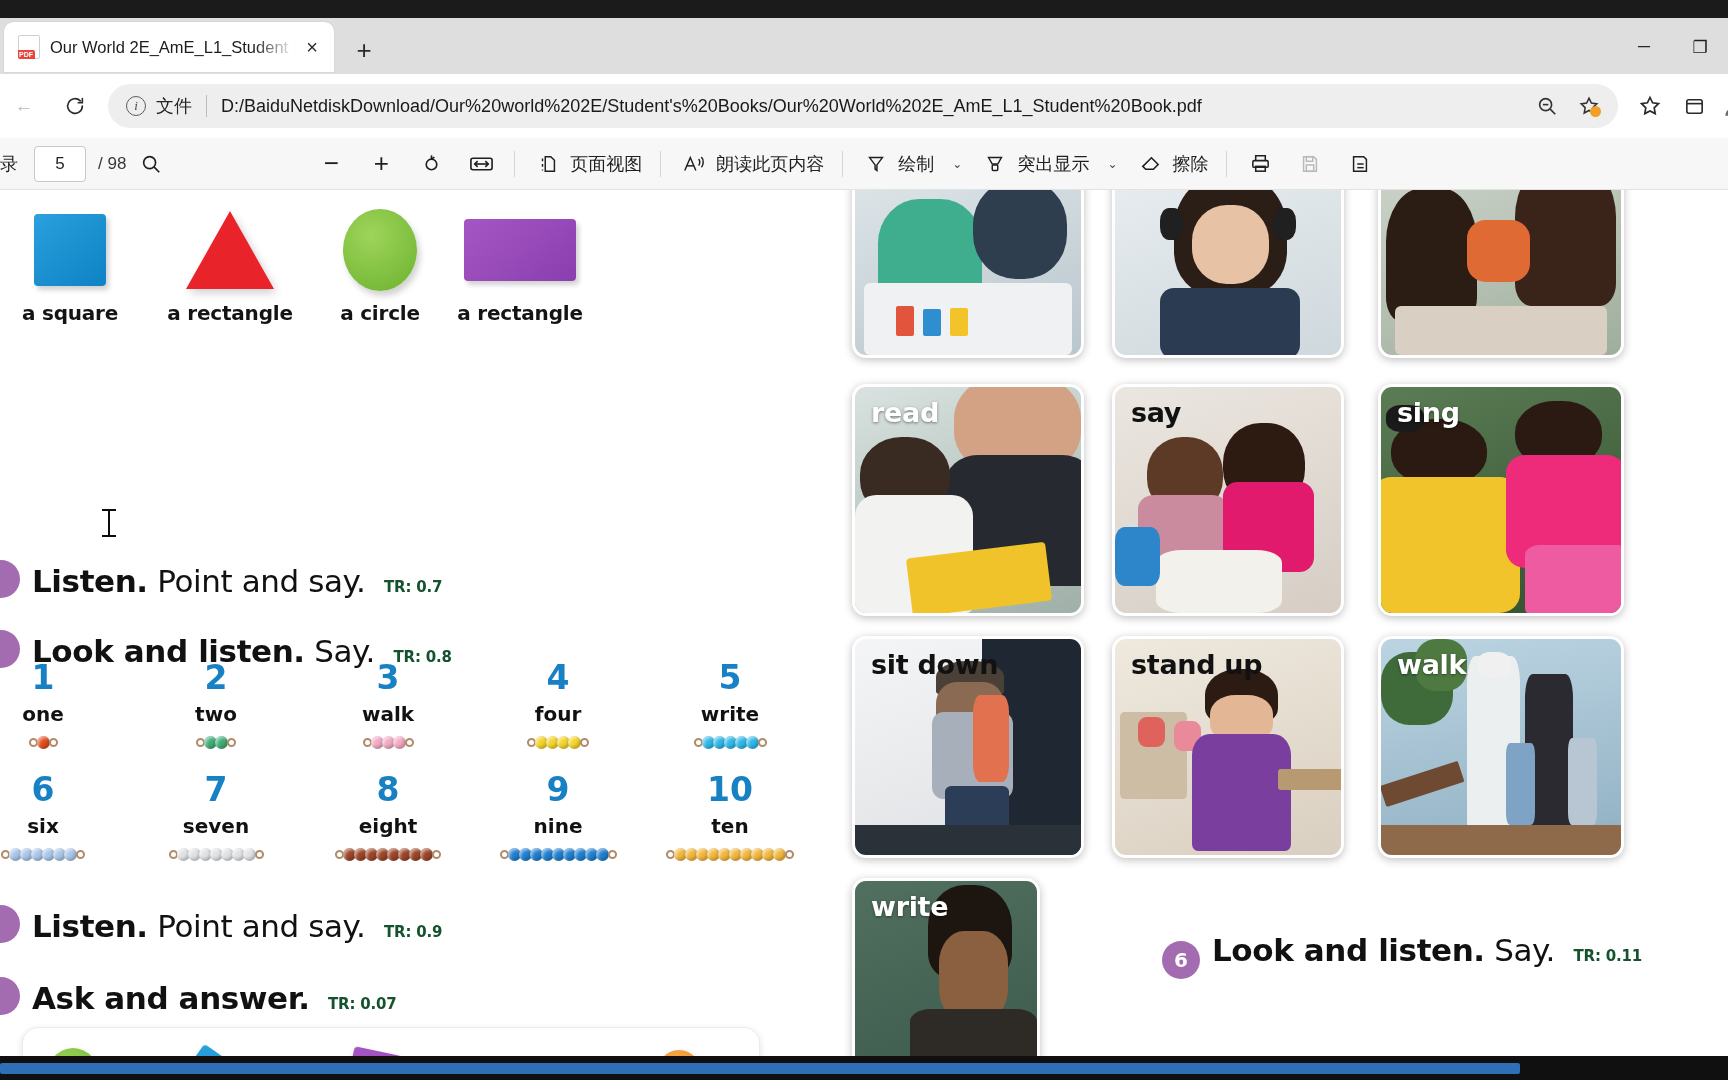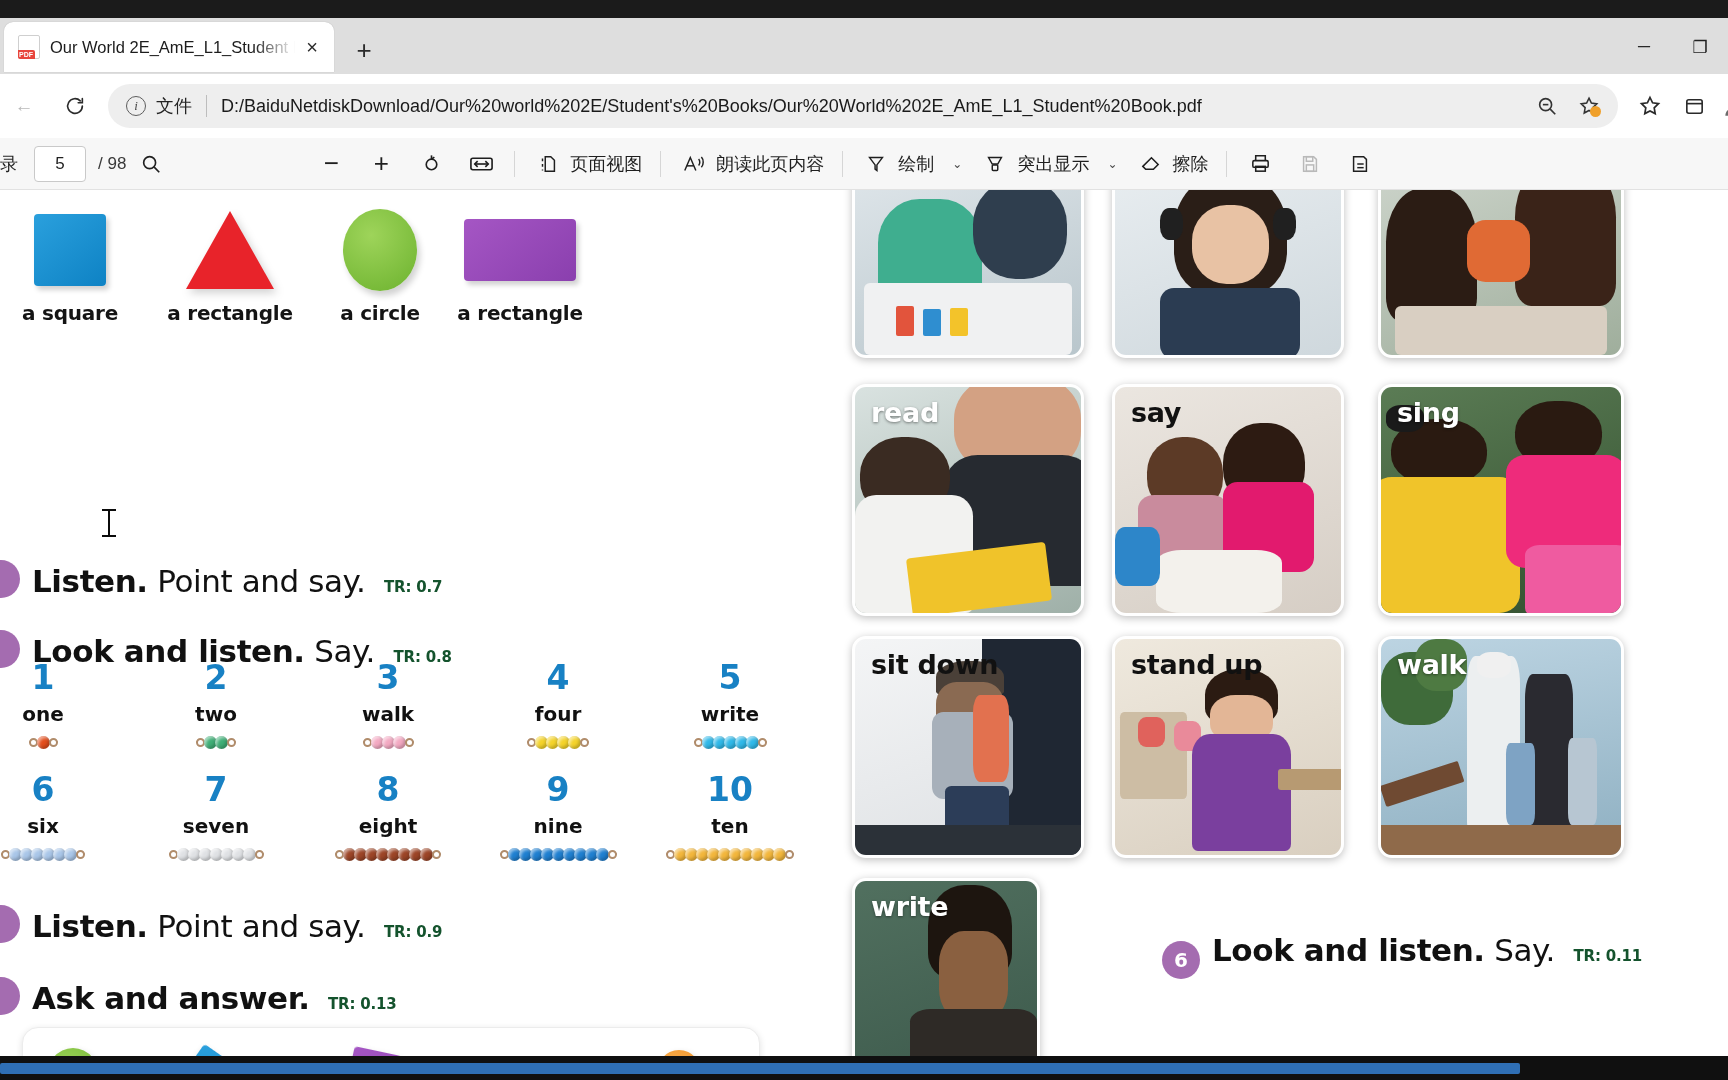--- a/index.html
+++ b/index.html
@@ -655,21 +655,21 @@
           <b>Listen.</b>
           <span class="soft">Point and say.</span>
           <span class="tr">TR: 0.9</span>
         </div>
       </div>
 
       <div class="activity" style="left:-18px; top:772px">
         <div class="badge"></div>
         <div class="act-text">
           <b>Ask and answer.</b>
-          <span class="tr">TR: 0.13</span>
+          <span class="tr">TR: 0.07</span>
         </div>
       </div>
 
       <div class="shapepanel">
         <div class="sp sp-cir" style="left:22px;  top:20px;  width:56px; height:66px; background:radial-gradient(circle at 38% 32%,#9ed45a,#6cb22e);"></div>
 
         <div class="sp" style="left:158px; top:28px;  width:62px; height:62px; background:linear-gradient(140deg,#2aa0dd,#0e82c4);border-radius:4px;transform:rotate(35deg)"></div>
 
         <div class="sp" style="left:320px; top:22px;  width:48px; height:108px; background:linear-gradient(140deg,#a556c4,#8a3fae);border-radius:4px;transform:rotate(12deg)"></div>
         <div class="sp sp-star" style="left:404px; top:28px; width:62px; height:60px; background:#f7cf1e;transform:rotate(-12deg)"></div>

